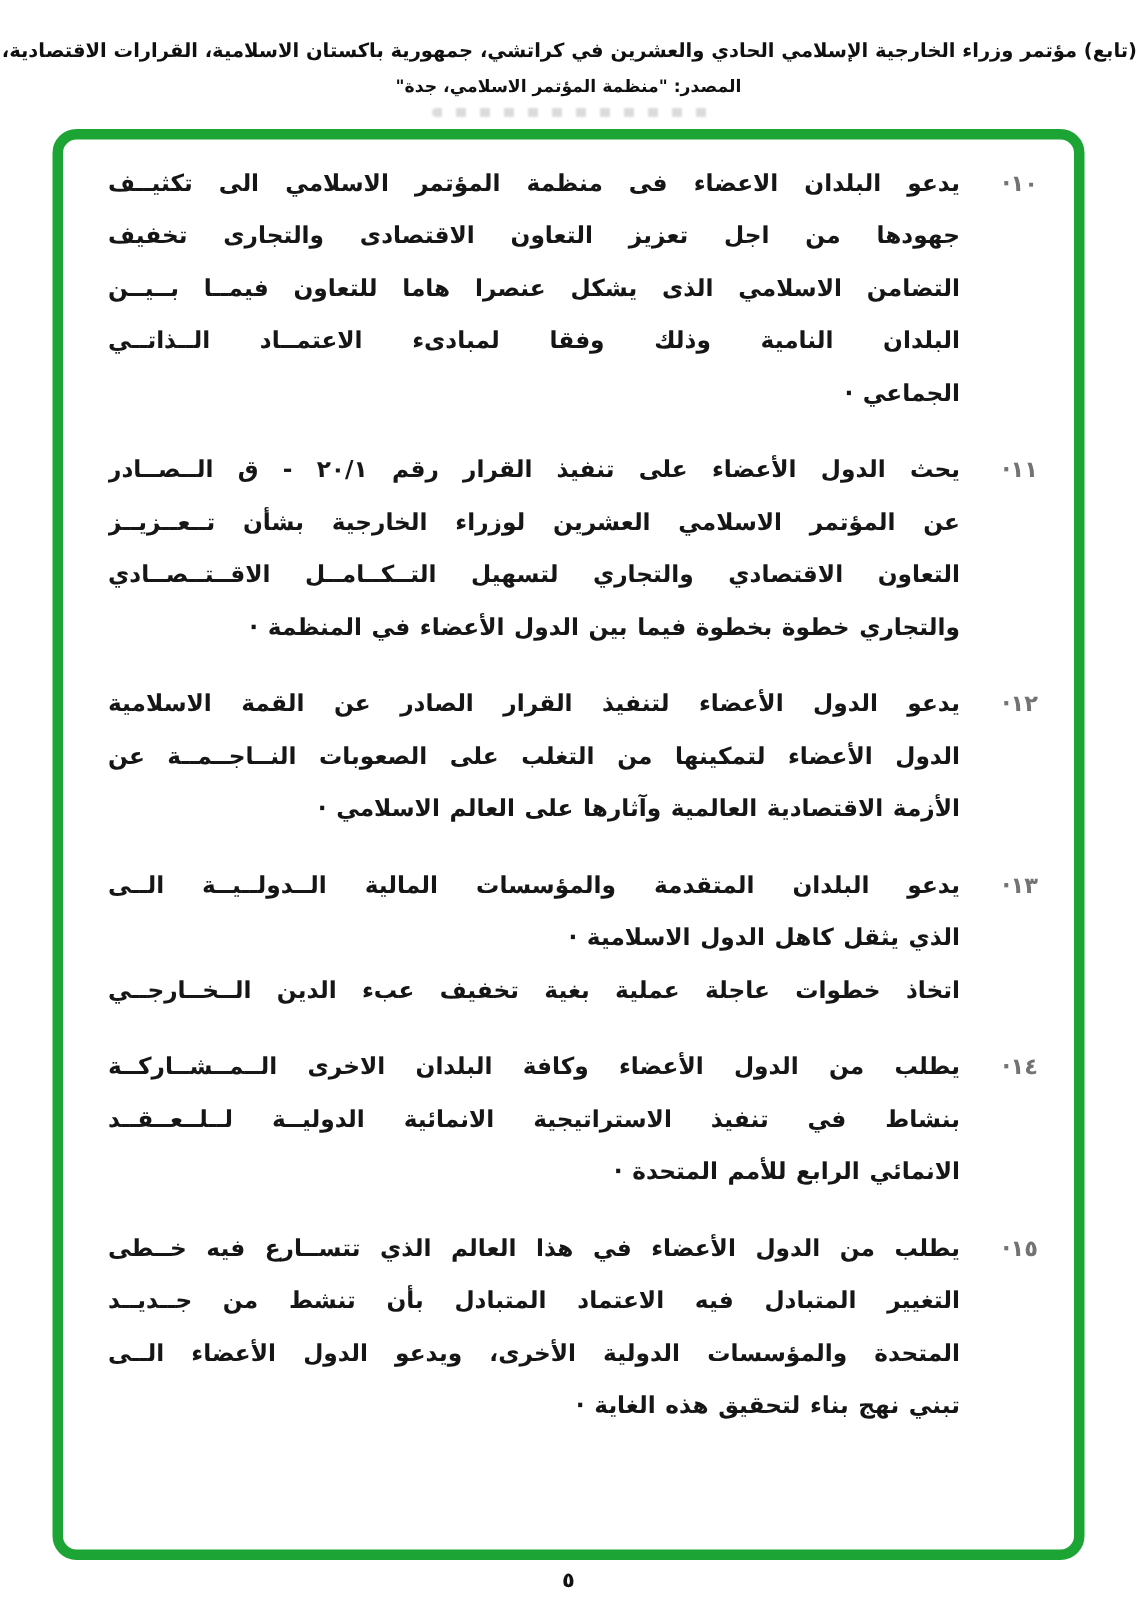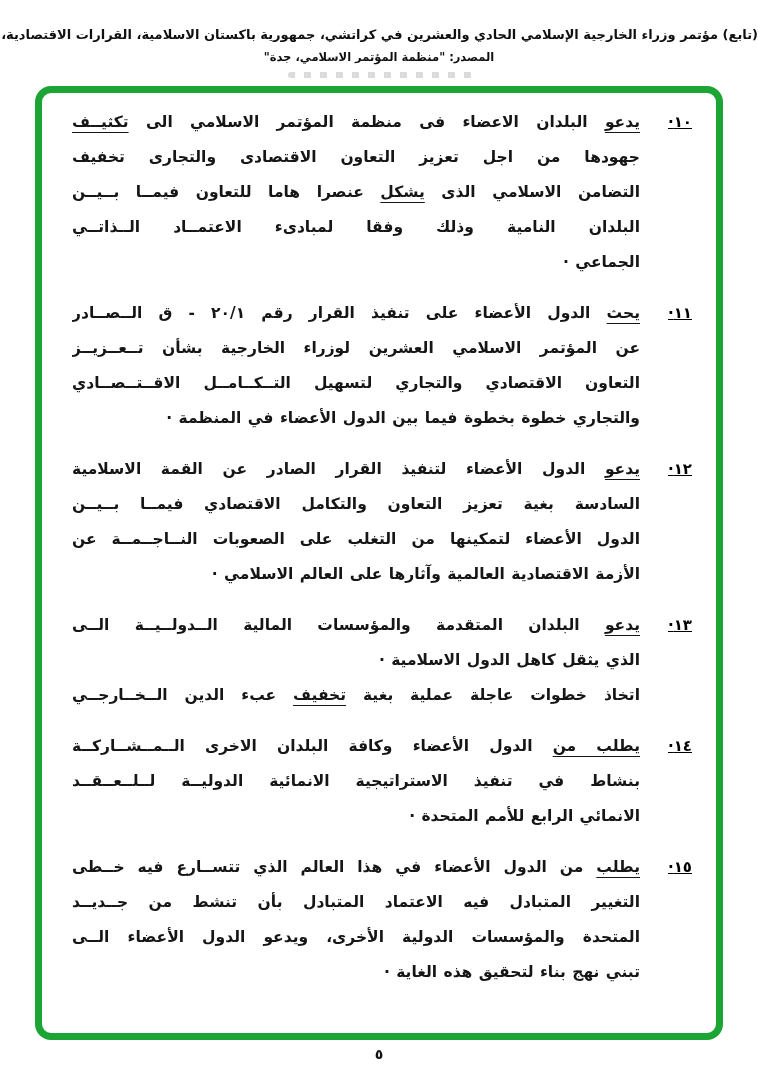--- a/index.html
+++ b/index.html
@@ -29,34 +29,32 @@
     border:7px solid #1ca534; border-radius:16px; box-sizing:border-box;
     background:#ffffff;
   }
   .content {
     position:absolute; top:0; bottom:0; left:0; right:0;
     padding:12px 24px 0 30px; direction:rtl;
   }
   .para { display:flex; gap:10px; margin-bottom:16px; }
   .marker {
     flex:0 0 42px; font-size:15px; font-weight:bold;
-    line-height:35px; text-align:right; color:#000000;
+    line-height:35px; text-align:right; color:#737373;
     letter-spacing:1px;
-    text-decoration:underline;
   }
   .lines { flex:1 1 auto; min-width:0; }
   .line {
     font-size:15.5px; font-weight:bold; color:#161616;
     line-height:35px; height:35px; overflow:hidden;
     text-align:justify; text-align-last:justify;
     word-spacing:1px;
   }
   .line.last { text-align-last:auto; }
   .u {
-    text-decoration:underline;
     text-decoration-thickness:1.3px;
     text-underline-offset:5px;
   }
   .page-number {
     position:absolute; top:1046px; left:0; right:0;
     text-align:center; font-size:14px; font-weight:bold; color:#111;
   }
 </style>
 </head>
 <body>
@@ -86,21 +84,20 @@
           <div class="line"><span class="u">يحث</span><span> الدول الأعضاء على تنفيذ القرار رقم ٢٠/١ - ق الــصــادر</span></div>
           <div class="line"><span>عن المؤتمر الاسلامي العشرين لوزراء الخارجية بشأن تــعــزيــز</span></div>
           <div class="line"><span>التعاون الاقتصادي والتجاري لتسهيل التــكــامــل الاقــتــصــادي</span></div>
           <div class="line last"><span>والتجاري خطوة بخطوة فيما بين الدول الأعضاء في المنظمة ·</span></div>
         </div>
       </div>
       <div class="para">
         <div class="marker">١٢·</div>
         <div class="lines">
           <div class="line"><span class="u">يدعو</span><span> الدول الأعضاء لتنفيذ القرار الصادر عن القمة الاسلامية</span></div>
-          <div class="line"><span>السادسة بغية تعزيز التعاون والتكامل الاقتصادي فيمــا بــيــن</span></div>
           <div class="line"><span>الدول الأعضاء لتمكينها من التغلب على الصعوبات النــاجــمــة عن</span></div>
           <div class="line last"><span>الأزمة الاقتصادية العالمية وآثارها على العالم الاسلامي ·</span></div>
         </div>
       </div>
       <div class="para">
         <div class="marker">١٣·</div>
         <div class="lines">
           <div class="line"><span class="u">يدعو</span><span> البلدان المتقدمة والمؤسسات المالية الــدولــيــة الــى</span></div>
           <div class="line last"><span>الذي يثقل كاهل الدول الاسلامية ·</span></div>
           <div class="line"><span>اتخاذ خطوات عاجلة عملية بغية </span><span class="u">تخفيف</span><span> عبء الدين الــخــارجــي</span></div>

